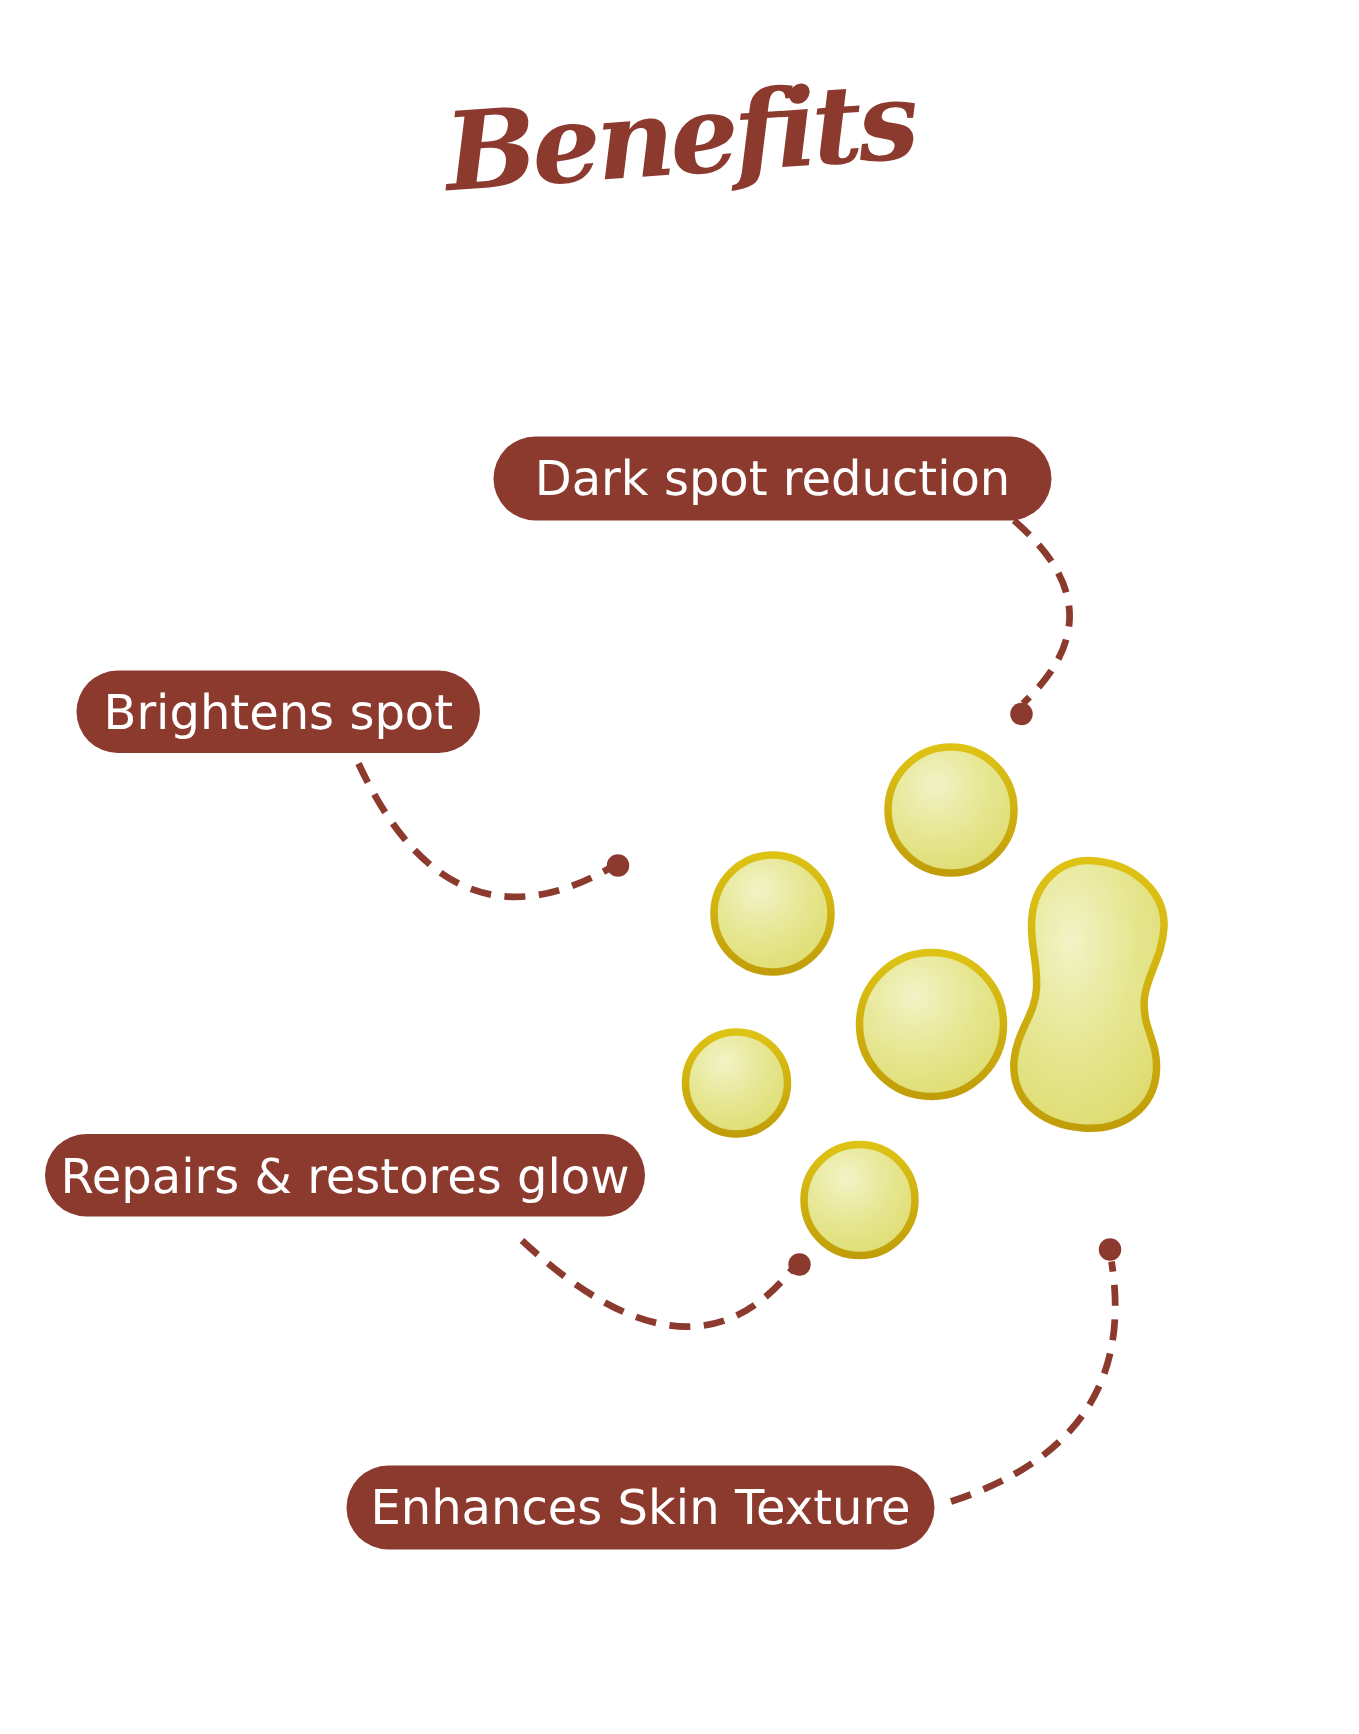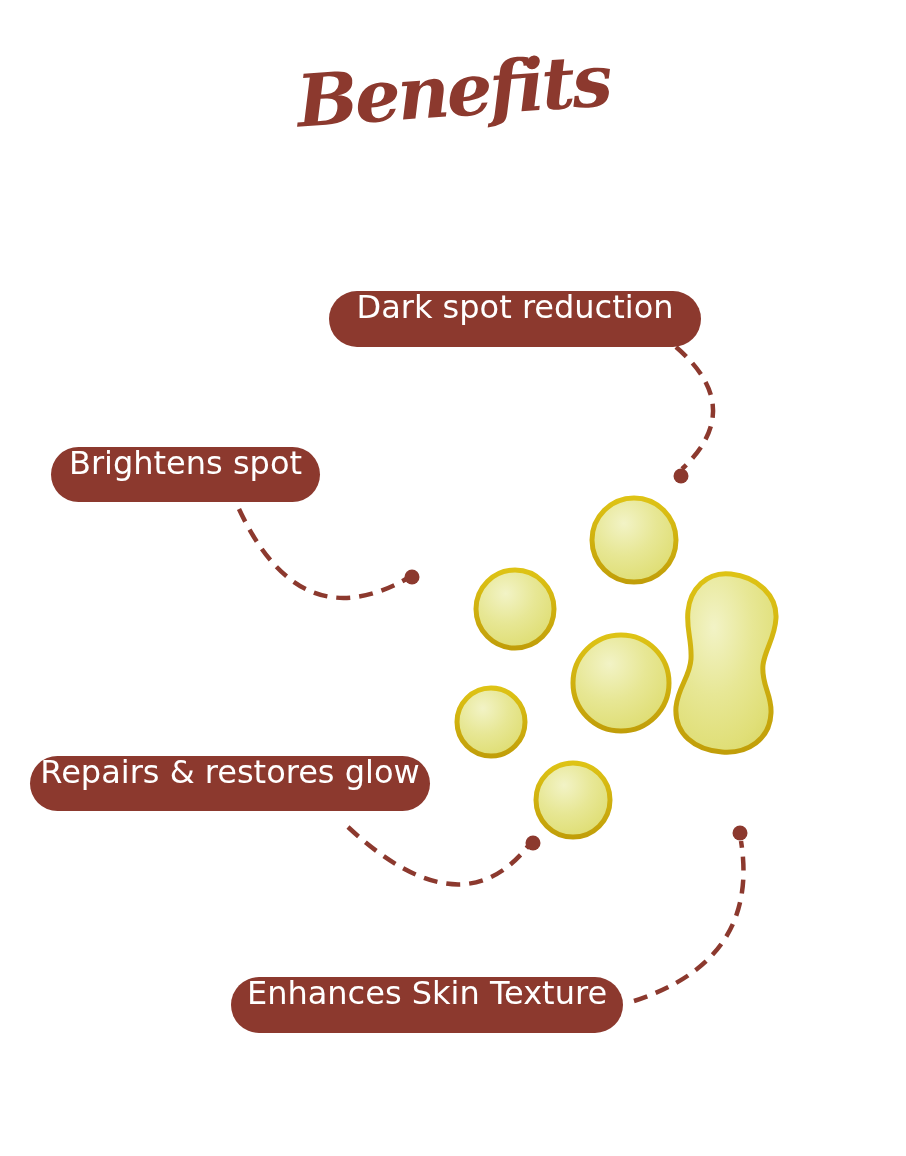--- a/index.html
+++ b/index.html
@@ -38,21 +38,21 @@
     position: absolute;
     left: 0; top: 0;
     width: 906px; height: 1156px;
   }
   .pill {
     position: absolute;
     background: var(--accent);
     color: var(--pill-text);
     border-radius: 999px;
     display: flex;
-    align-items: flex-start;
+    align-items: center;
     justify-content: center;
     white-space: nowrap;
     font-size: 32px;
     font-weight: 500;
     line-height: 1;
   }
   .pill-1 { left: 329px; top: 291px; width: 372px; height: 56px; }
   .pill-2 { left: 51px;  top: 447px; width: 269px; height: 55px; }
   .pill-3 { left: 30px;  top: 756px; width: 400px; height: 55px; }
   .pill-4 { left: 231px; top: 977px; width: 392px; height: 56px; }

